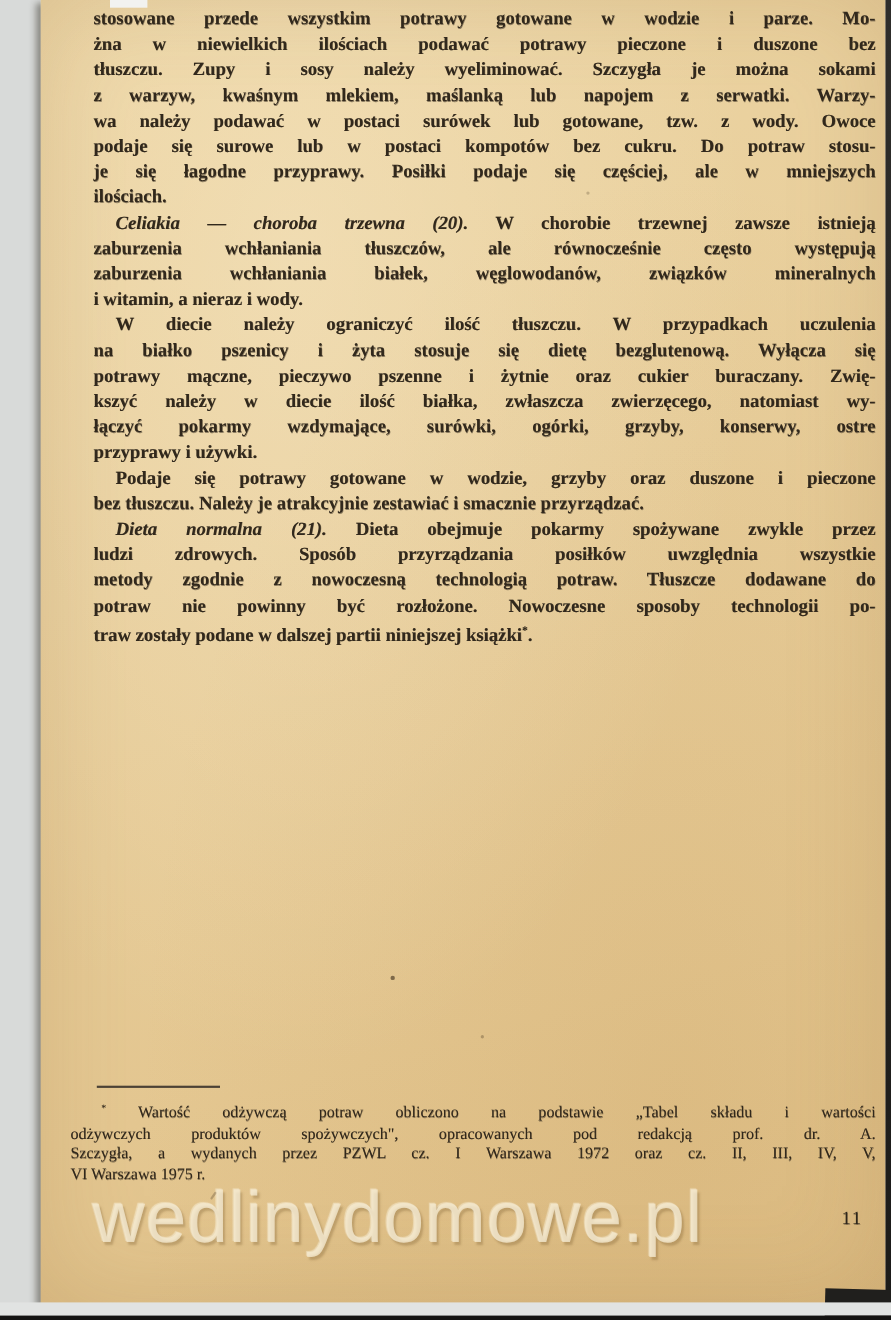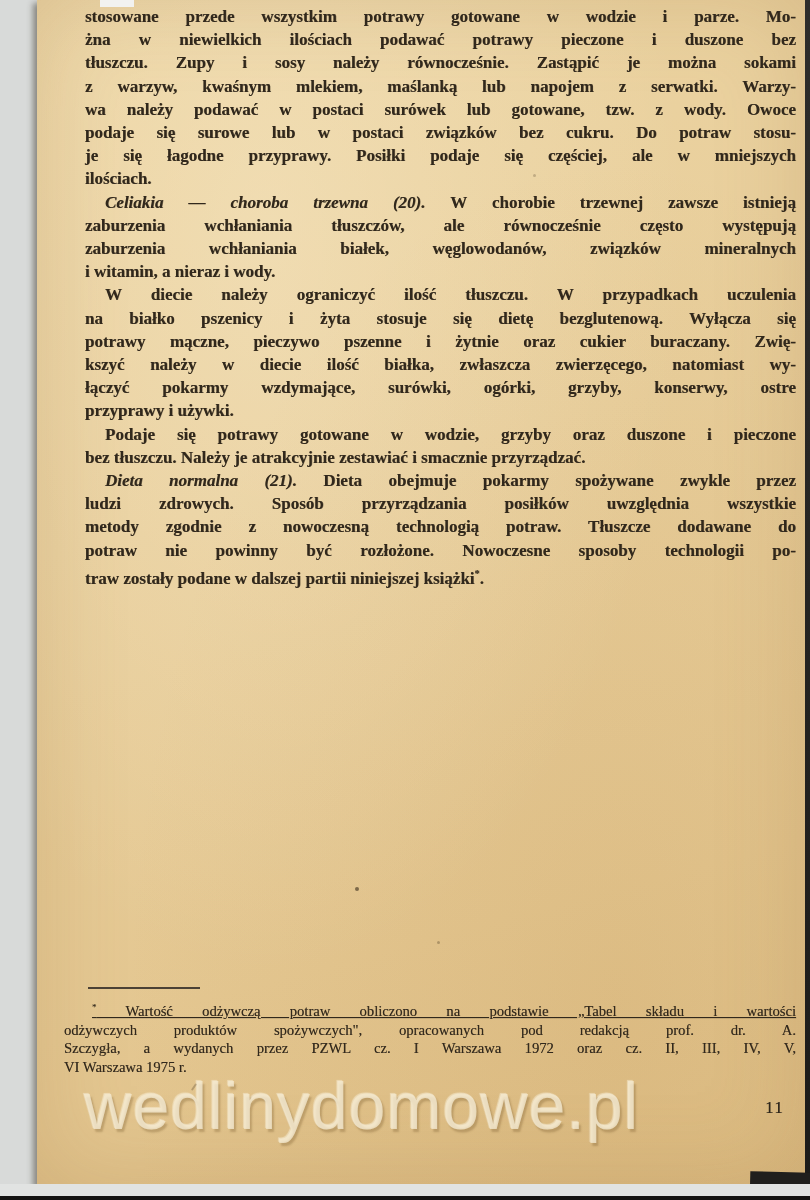--- a/index.html
+++ b/index.html
@@ -32,21 +32,21 @@
   .para.indent .line.first { text-indent:20px; }
   .sup { font-size:0.6em; vertical-align:super; }
 
   
   .fn-rule { position:absolute; left:51px; top:987px; width:112px; height:2px; background:#4b4135; }
   .footnote {
     position:absolute; left:27px; top:998px; width:732px;
     color:#31281c; font-size:14.6px; line-height:18.8px;
     text-shadow: 0.3px 0.3px 0 rgba(49,40,28,0.5);
   }
-  .footnote .line.first { text-indent:28px;text-decoration:underline; }
+  .footnote .line.first { text-indent:28px; }
 
   
   .watermark {
     position:absolute; left:47px; top:1068px;
     font-family:"Liberation Sans", sans-serif;
     font-weight:normal; font-size:66px; letter-spacing:1px;
     color:rgba(244,233,206,0.80);
     text-shadow: 2px 3px 2px rgba(120,90,45,0.33), -1px -1px 1px rgba(255,252,240,0.45);
     white-space:nowrap;
   }
@@ -73,24 +73,24 @@
 </head>
 <body>
 
 <div class="paper">
   <div class="notch"></div>
 
   <div class="body-text" id="body-text">
       <div class="para">
         <div class="line first">stosowane przede wszystkim potrawy gotowane w wodzie i parze. Mo-</div>
         <div class="line">żna w niewielkich ilościach podawać potrawy pieczone i duszone bez</div>
-        <div class="line">tłuszczu. Zupy i sosy należy równocześnie. Zastąpić je można sokami</div>
+        <div class="line">tłuszczu. Zupy i sosy należy wyeliminować. Szczygła je można sokami</div>
         <div class="line">z warzyw, kwaśnym mlekiem, maślanką lub napojem z serwatki. Warzy-</div>
         <div class="line">wa należy podawać w postaci surówek lub gotowane, tzw. z wody. Owoce</div>
-        <div class="line">podaje się surowe lub w postaci związków bez cukru. Do potraw stosu-</div>
+        <div class="line">podaje się surowe lub w postaci kompotów bez cukru. Do potraw stosu-</div>
         <div class="line">je się łagodne przyprawy. Posiłki podaje się częściej, ale w mniejszych</div>
         <div class="line last">ilościach.</div>
       </div>
       <div class="para indent">
         <div class="line first"><i>Celiakia — choroba trzewna (20).</i> W chorobie trzewnej zawsze istnieją</div>
         <div class="line">zaburzenia wchłaniania tłuszczów, ale równocześnie często występują</div>
         <div class="line">zaburzenia wchłaniania białek, węglowodanów, związków mineralnych</div>
         <div class="line last">i witamin, a nieraz i wody.</div>
       </div>
       <div class="para indent">

